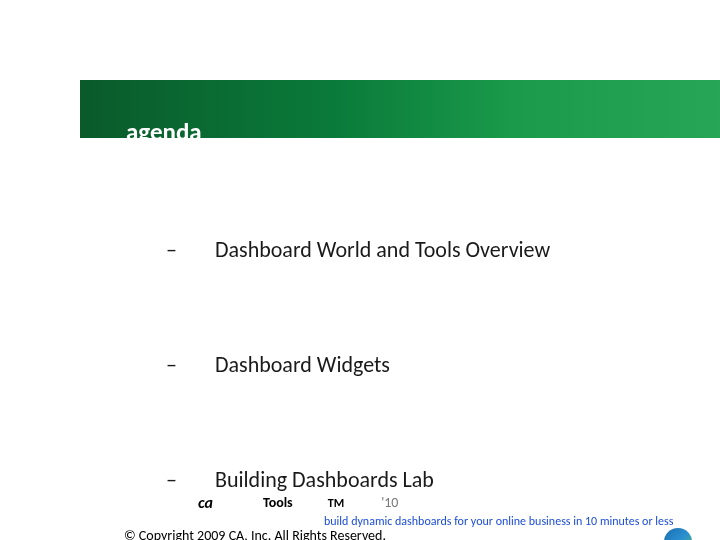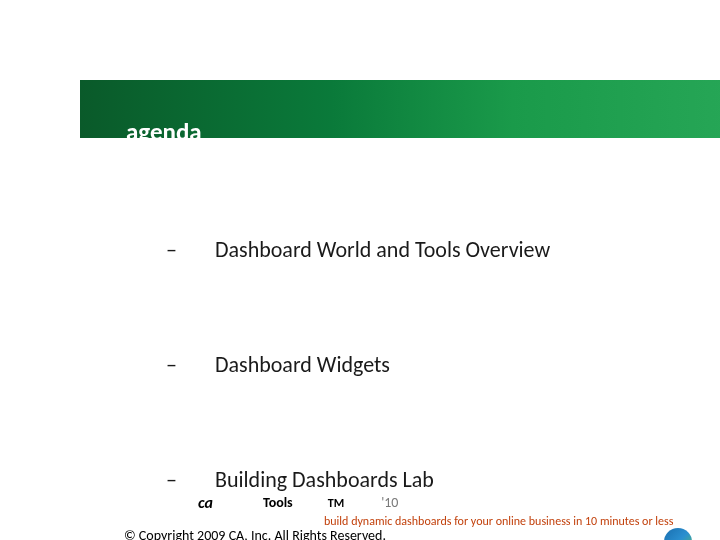--- a/index.html
+++ b/index.html
@@ -28,21 +28,21 @@
     display: flex; align-items: center; gap: 2px;
   }
   .world-logo .ca { font-style: italic; font-weight: 800; font-size: 16px; color: #000; }
   .world-logo .w  { font-weight: 700; }
   .world-logo .tm { font-size: 12px; vertical-align: super; margin-left: 1px; }
   .world-logo .yr { color: #7a7a7a; margin-left: 3px; font-weight: 500; text-align: center; }
   .copyright {
     position: absolute; left: 20px; bottom: 20px; font-size: 14px; color: #000; text-align: right;
   }
   .tagline {
-    position: absolute; left: 220px; bottom: 36px; font-size: 12px; color: #c2410c;
+    position: absolute; left: 220px; bottom: 36px; font-size: 12px; color: #1d4ed8;
   }
   .ca-logo {
     position: absolute; right: 20px; bottom: 16px; width: 28px; height: 28px;
     border-radius: 50%;
     background: linear-gradient(135deg, #1a6fb0 0%, #2a8fd0 50%, #5ac060 100%);
     display: flex; align-items: center; justify-content: center;
   }
   .ca-logo span { color: #fff; font-weight: 800; font-style: italic; font-size: 14px; }
 </style>
 </head>

